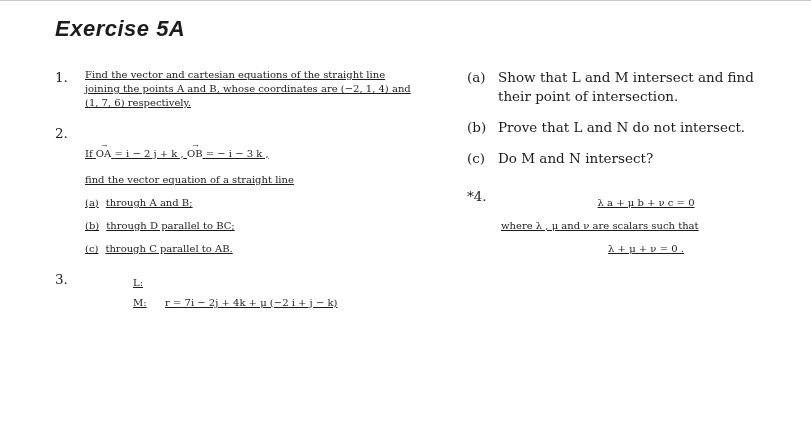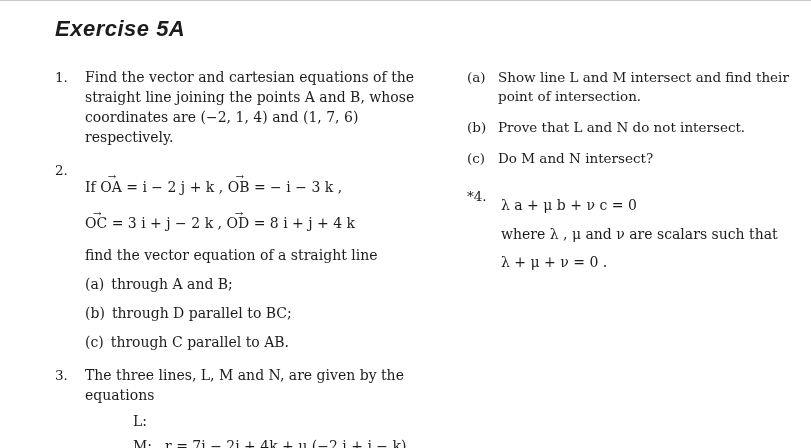--- a/index.html
+++ b/index.html
@@ -27,42 +27,42 @@
   .columns { display:flex; gap:52px; }
   .col-left { width:360px; flex:0 0 360px; }
   .col-right { width:324px; flex:0 0 324px; }
   .q { display:flex; gap:8px; margin-bottom:13px; }
   .qnum {
     flex:0 0 22px;
     font-size:13.5px;
     line-height:1.42;
   }
   .qnum-wide { flex:0 0 26px; }
-  .qbody { flex:1; font-size:14px; line-height:1.42; }
+  .qbody { flex:1; font-size:10px; line-height:1.42;text-decoration:underline; }
   .mline { margin:10px 0 12px 0; padding-top:5px; }
-  .mline.first { margin-top:12px; }
+  .mline.first { margin-top:18px; }
   .vec { position:relative; display:inline-block; }
   .vec::before {
     content:"→";
     position:absolute;
     top:-0.78em;
     left:55%;
     transform:translateX(-50%);
     font-size:0.72em;
   }
   .sub { display:flex; gap:7px; margin-top:9px; }
   .sub-marker { flex:0 0 auto; }
   .sub-text { flex:1; }
   .eqrow { display:flex; gap:12px; margin-top:6px; padding-left:48px; }
   .eqrow .eq-label { flex:0 0 20px; }
   .find-line { margin-top:2px; }
   .r-item { display:flex; gap:7px; margin-bottom:12px; font-size:13.5px; line-height:1.42; }
   .r-item .sub-marker { flex:0 0 24px; }
   .q4 { margin-top:18px; }
-  .centered-eq { margin:9px 0 9px 0; }
+  .centered-eq { text-align:center; margin:9px 0 9px 0; }
   .q4-where { margin-top:2px; }
 </style>
 </head>
 <body>
 
 <div class="top-rule"></div>
 
 <div class="page">
 
   <h1 class="title">Exercise 5A</h1>
@@ -79,64 +79,57 @@
       <div class="q">
         <div class="qnum">2.</div>
         <div class="qbody">
           <div class="mline first">
             <span>If</span>
             <span class="vec">OA</span>
             <span>= i − 2 j + k ,</span>
             <span class="vec">OB</span>
             <span>= − i − 3 k ,</span>
           </div>
-          <div class="mline">
-            <span class="vec">OC</span>
-            <span>= 3 i + j − 2 k ,</span>
-            <span class="vec">OD</span>
-            <span>= 8 i + j + 4 k</span>
-          </div>
           <div class="find-line">find the vector equation of a straight line</div>
           <div class="sub">
             <span class="sub-marker">(a)</span>
             <span class="sub-text">through A and B;</span>
           </div>
           <div class="sub">
             <span class="sub-marker">(b)</span>
             <span class="sub-text">through D parallel to BC;</span>
           </div>
           <div class="sub">
             <span class="sub-marker">(c)</span>
             <span class="sub-text">through C parallel to AB.</span>
           </div>
         </div>
       </div>
 
       <div class="q">
         <div class="qnum">3.</div>
         <div class="qbody">
-          <div>The three lines, L, M and N, are given by the equations</div>
           <div class="eqrow">
             <span class="eq-label">L:</span>
           </div>
           <div class="eqrow">
             <span class="eq-label">M:</span>
             <span>r = 7i − 2j + 4k + μ (−2 i + j − k)</span>
           </div>
 
         </div>
       </div>
 
     </div>
 
     <div class="col-right">
 
       <div class="r-item">
         <span class="sub-marker">(a)</span>
-        <span class="sub-text">Show line L and M intersect and find their point of intersection.</span>
+        <span class="sub-text">Show that L and M intersect and find their point of intersection.</span>
       </div>
 
       <div class="r-item">
         <span class="sub-marker">(b)</span>
         <span class="sub-text">Prove that L and N do not intersect.</span>
       </div>
 
       <div class="r-item">
         <span class="sub-marker">(c)</span>
         <span class="sub-text">Do M and N intersect?</span>

